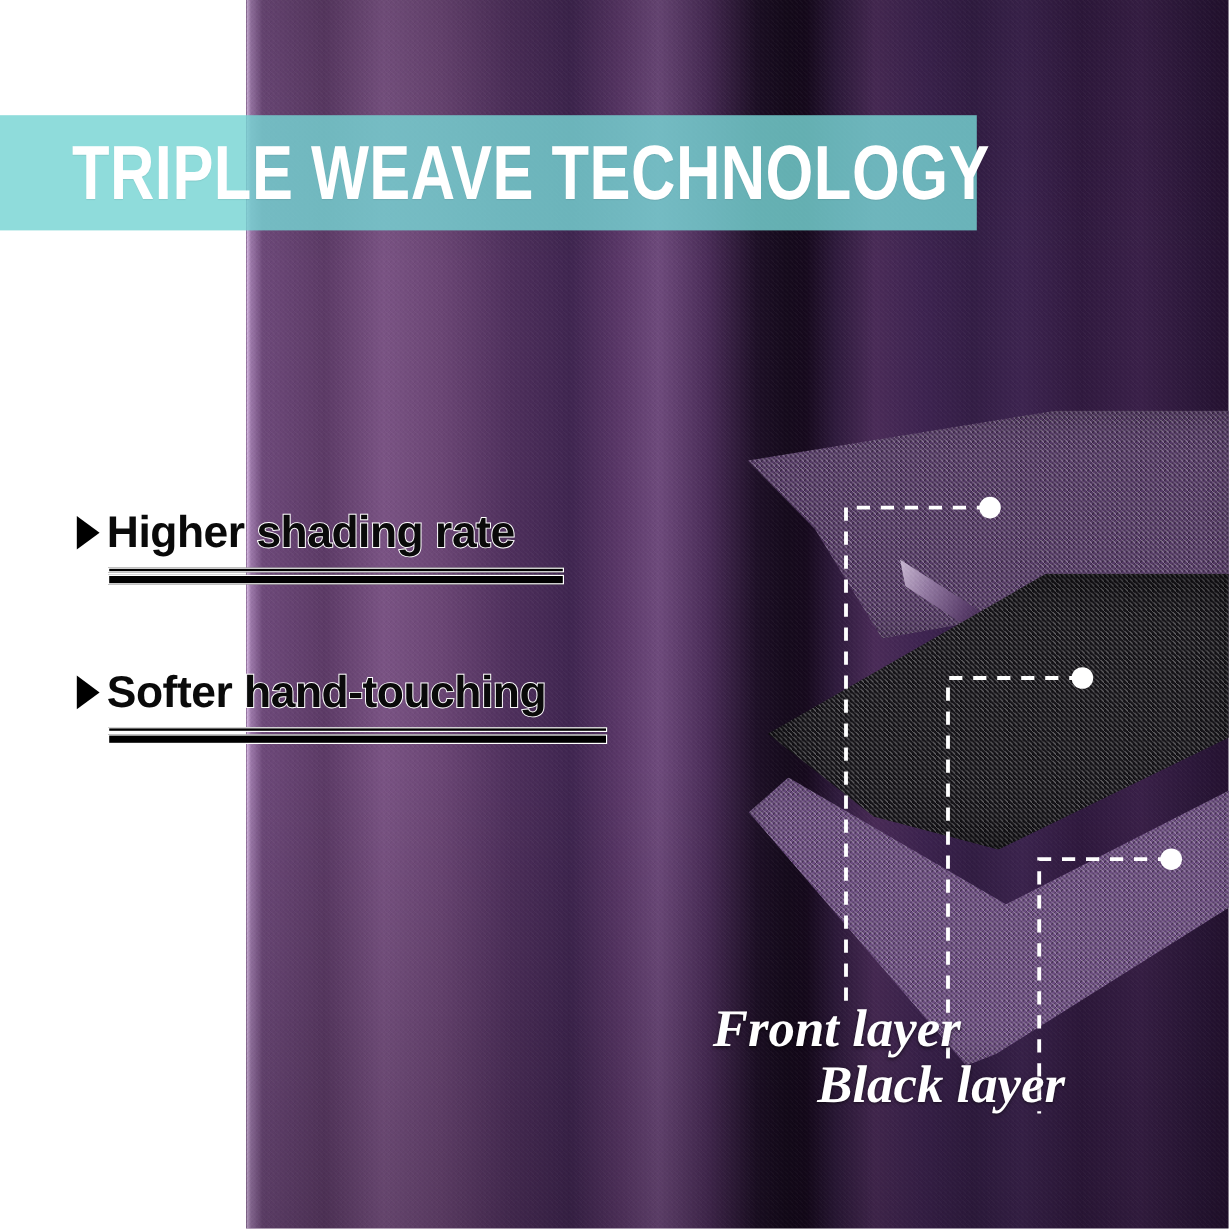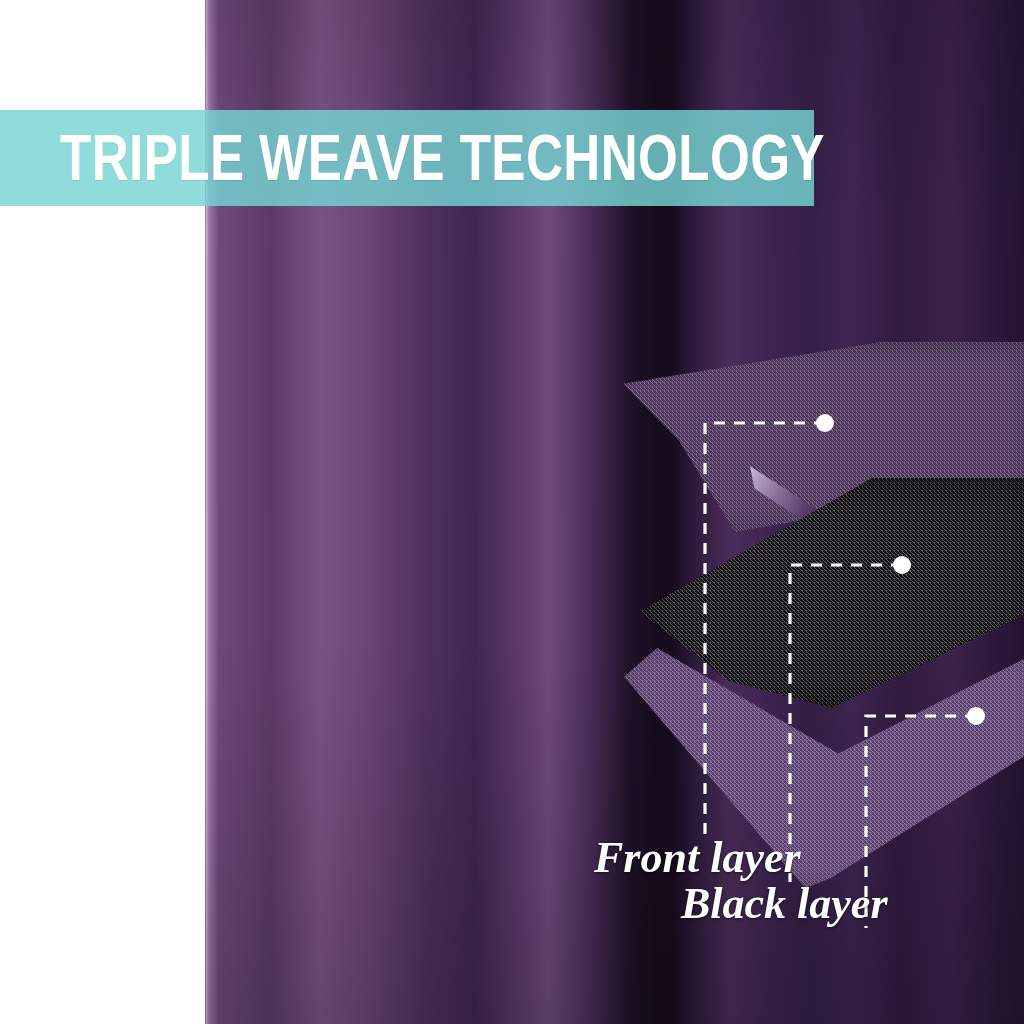--- a/index.html
+++ b/index.html
@@ -59,21 +59,21 @@
     position:absolute;left:0;top:0;right:0;bottom:0;
     opacity:.16;
     background-image:
       repeating-linear-gradient(45deg,rgba(255,255,255,.22) 0 1px,rgba(0,0,0,0) 1px 3px),
       repeating-linear-gradient(-45deg,rgba(0,0,0,.22) 0 1px,rgba(0,0,0,0) 1px 3px);
     background-size:4px 4px,4px 4px;
   }
 
   
   .banner{
-    position:absolute;left:0;top:110px;width:814px;height:96px;
+    position:absolute;left:0;top:96px;width:814px;height:96px;
     background:rgba(118,212,211,0.82);
     display:flex;align-items:center;
   }
   .banner-title{
     color:#ffffff;
     font-family:"Liberation Sans",sans-serif;
     font-weight:bold;
     font-size:64px;
     line-height:1;
     letter-spacing:0.5px;
@@ -193,21 +193,41 @@
 
   <div class="curtain">
     <div class="curtain-weave"></div>
     <div class="curtain-shade"></div>
   </div>
 
   <div class="banner">
     <div class="banner-title">TRIPLE WEAVE TECHNOLOGY</div>
   </div>
 
-
+  <div class="feature" style="top:425px">
+    <div class="feature-row">
+      <span class="bullet-tri"></span>
+      <span class="feature-text">Higher shading rate</span>
+    </div>
+    <div class="rules" style="margin-left:26px">
+      <div class="rule rule-thin" style="width:378px"></div>
+      <div class="rule rule-thick" style="width:378px"></div>
+    </div>
+  </div>
+
+  <div class="feature" style="top:558px">
+    <div class="feature-row">
+      <span class="bullet-tri"></span>
+      <span class="feature-text">Softer hand-touching</span>
+    </div>
+    <div class="rules" style="margin-left:26px">
+      <div class="rule rule-thin" style="width:414px"></div>
+      <div class="rule rule-thick" style="width:414px"></div>
+    </div>
+  </div>
 
 
   <div class="diagram">
     <div class="sheet sheet-front"></div>
     <div class="sheet-front-edge"></div>
     <div class="sheet-front-curl"></div>
 
     <div class="sheet sheet-black"></div>
 
     <div class="sheet sheet-back"></div>

